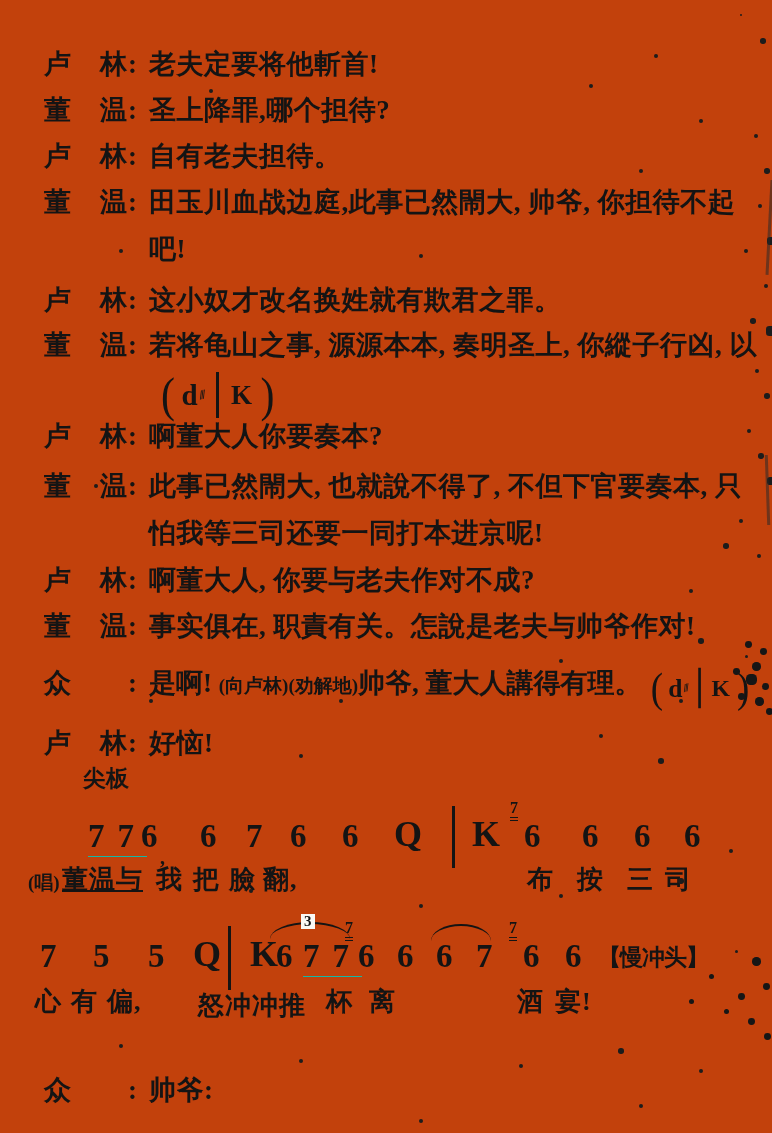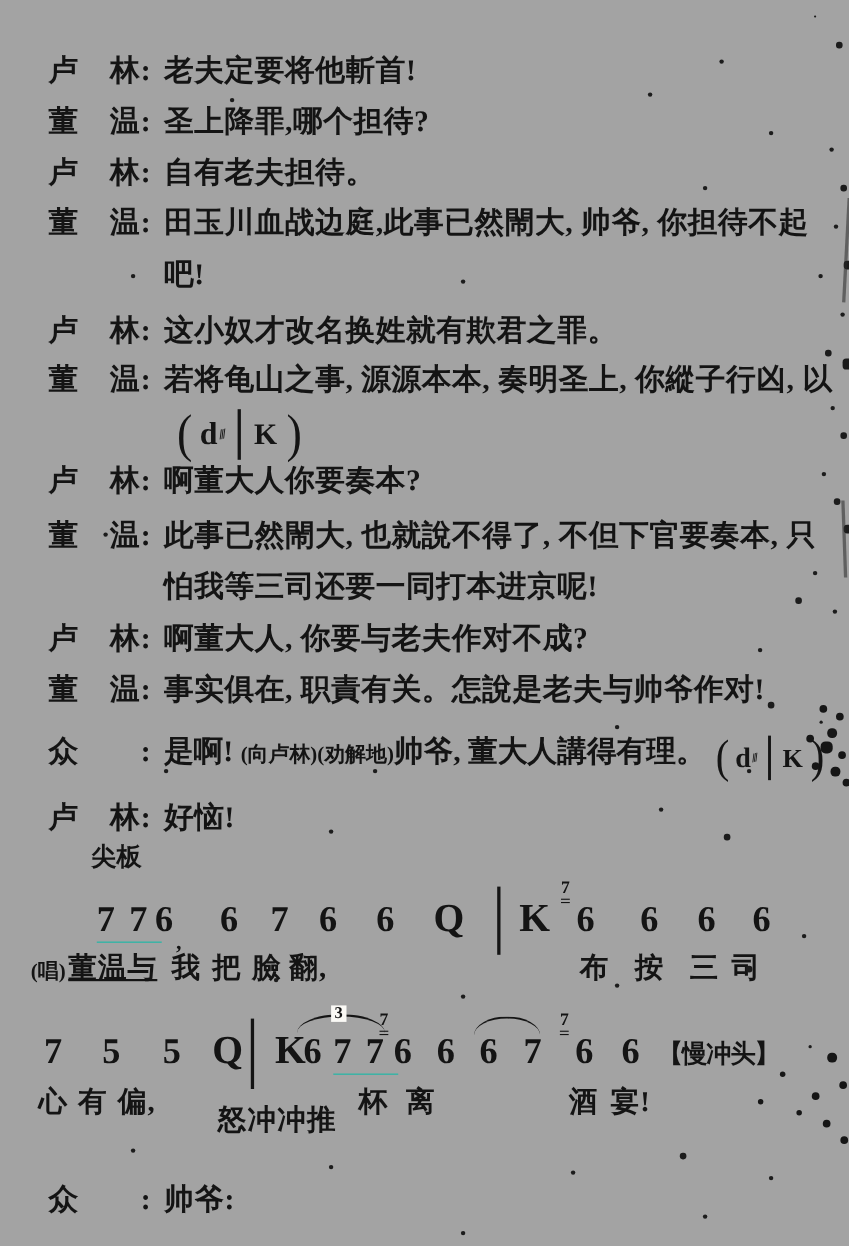--- a/index.html
+++ b/index.html
@@ -1,18 +1,18 @@
 <!DOCTYPE html>
 <html><head>
 <meta charset="utf-8">
 <style>
   html,body{margin:0;padding:0;background:#e8e6e0;}
   .page{
     position:relative;width:772px;height:1133px;margin:0 auto;
-    background:#a3a3a3;overflow:hidden;
+    background:#c2410c;overflow:hidden;
     font-family:"Liberation Serif","DejaVu Serif",serif;
     color:#141414;
   }
   
   .drow{position:absolute;left:0;width:772px;white-space:nowrap;}
   .spk{position:absolute;left:44px;top:0;font-size:27px;font-weight:bold;letter-spacing:1px;}
   .txt{position:absolute;left:149px;top:0;font-size:27px;font-weight:bold;letter-spacing:.5px;}
   .cont{position:absolute;left:149px;width:640px;font-size:27px;font-weight:bold;letter-spacing:.5px;white-space:nowrap;}
   .stage-small{font-size:19px;font-weight:bold;text-align:center;}
   
@@ -168,21 +168,21 @@
     <span class="slur" style="left:431px;top:-8px;width:60px;"></span>
     <span class="note" style="left:436px;">6</span>
     <span class="note" style="left:476px;">7</span>
     <span class="grace" style="left:509px;top:-12px;">7</span>
     <span class="note" style="left:523px;">6</span>
     <span class="note" style="left:565px;">6</span>
     <span class="ptag" style="left:598px;top:10px;">【慢冲头】</span>
     <span class="lyr" style="left:35px;top:56px;">心</span>
     <span class="lyr" style="left:71px;top:56px;">有</span>
     <span class="lyr" style="left:107px;top:56px;">偏,</span>
-    <span class="lyr" style="left:198px;top:72px;text-align:center;">怒冲冲推</span>
+    <span class="lyr" style="left:198px;top:60px;text-align:center;">怒冲冲推</span>
     <span class="lyr" style="left:326px;top:56px;">杯</span>
     <span class="lyr" style="left:369px;top:56px;">离</span>
     <span class="lyr" style="left:517px;top:56px;">酒</span>
     <span class="lyr" style="left:555px;top:56px;">宴!</span>
   </div>
 
   <div class="drow" style="top:1072px">
     <span class="spk">众　　:</span>
     <span class="txt">帅爷:</span>
   </div>

